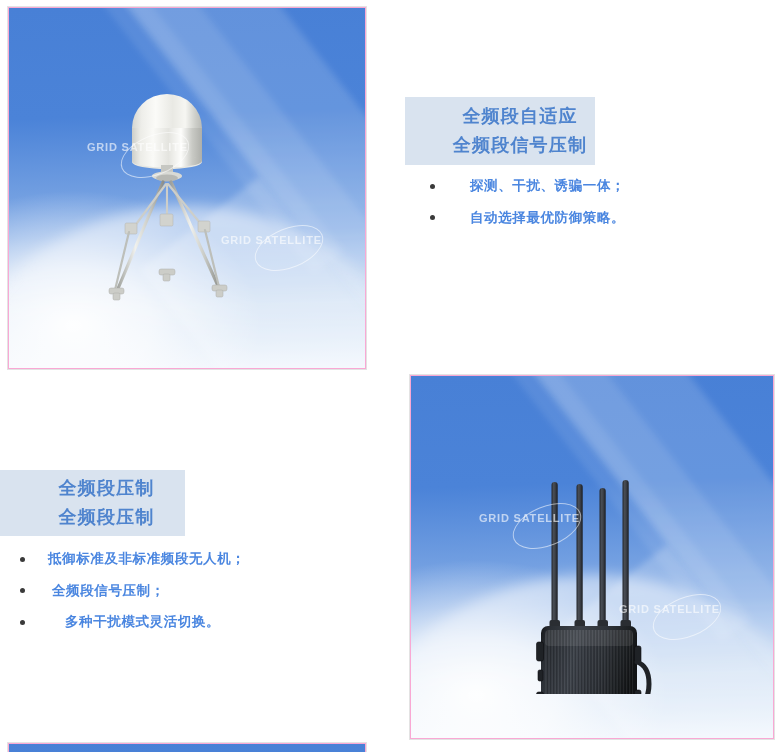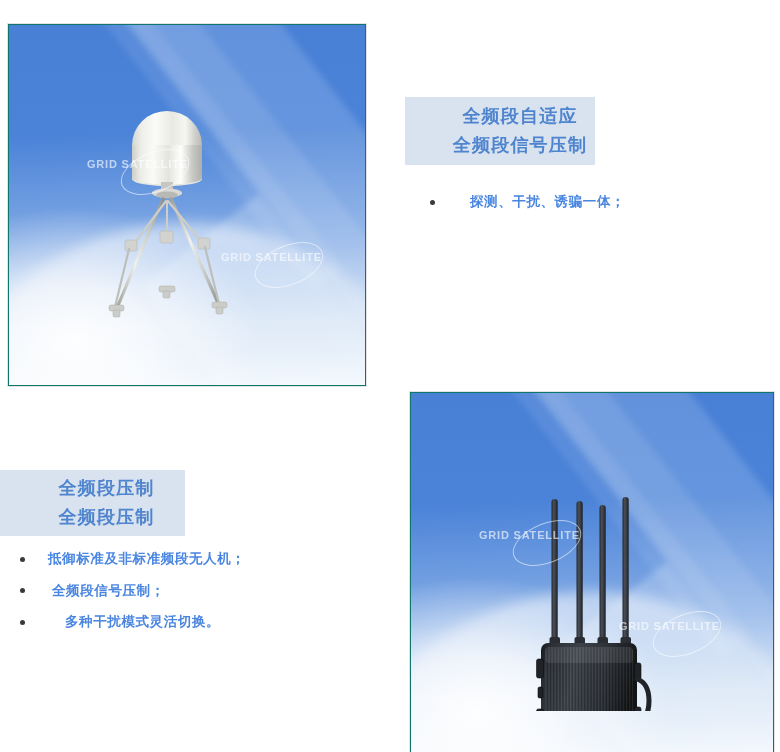--- a/index.html
+++ b/index.html
@@ -9,25 +9,24 @@
     width: 780px; height: 752px;
     background: #ffffff;
     font-family: "Liberation Sans", "DejaVu Sans", sans-serif;
     overflow: hidden;
   }
   .page { position: relative; width: 780px; height: 752px; background:#fff; }
 
   
   .img-card {
     position: absolute;
-    background: #0f766e;
+    background: #f9a8d4;
     border: 1px solid #e3e3e3;
     padding: 1px;
     overflow: hidden;
-    margin-top: 17px;
   }
   .img-card .photo {
     position: relative;
     width: 100%; height: 100%;
     overflow: hidden;
     background: #4a82d6;
   }
   
   .photo .bg-base {
     position: absolute; inset: 0;
@@ -213,24 +212,28 @@
         <span>GRID SATELLITE</span>
       </div>
     </div>
   </div>
 
   <div class="feature-block" style="left:405px; top:97px; width:340px;">
     <div class="heading-band" style="width:190px; height:68px; padding-left:40px;">
       <div class="hl">全频段自适应</div>
       <div class="hl">全频段信号压制</div>
     </div>
-    <ul class="feature-list" style="margin-top:30px; padding-left:25px;">
+    <ul class="feature-list" style="margin-top:14px; padding-left:25px;">
       <li style="margin-bottom:18px;">
         <span class="dot"></span>
         <span class="txt" style="margin-left:40px;">探测、干扰、诱骗一体；</span>
+      </li>
+      <li>
+        <span class="dot"></span>
+        <span class="txt" style="margin-left:40px;">自动选择最优防御策略。</span>
       </li>
     </ul>
   </div>
 
   <div class="feature-block" style="left:0px; top:470px; width:340px;">
     <div class="heading-band" style="width:185px; height:66px; padding-left:28px;text-align:right;">
       <div class="hl">全频段压制</div>
       <div class="hl">全频段压制</div>
     </div>
     <ul class="feature-list" style="margin-top:16px; padding-left:20px;">

